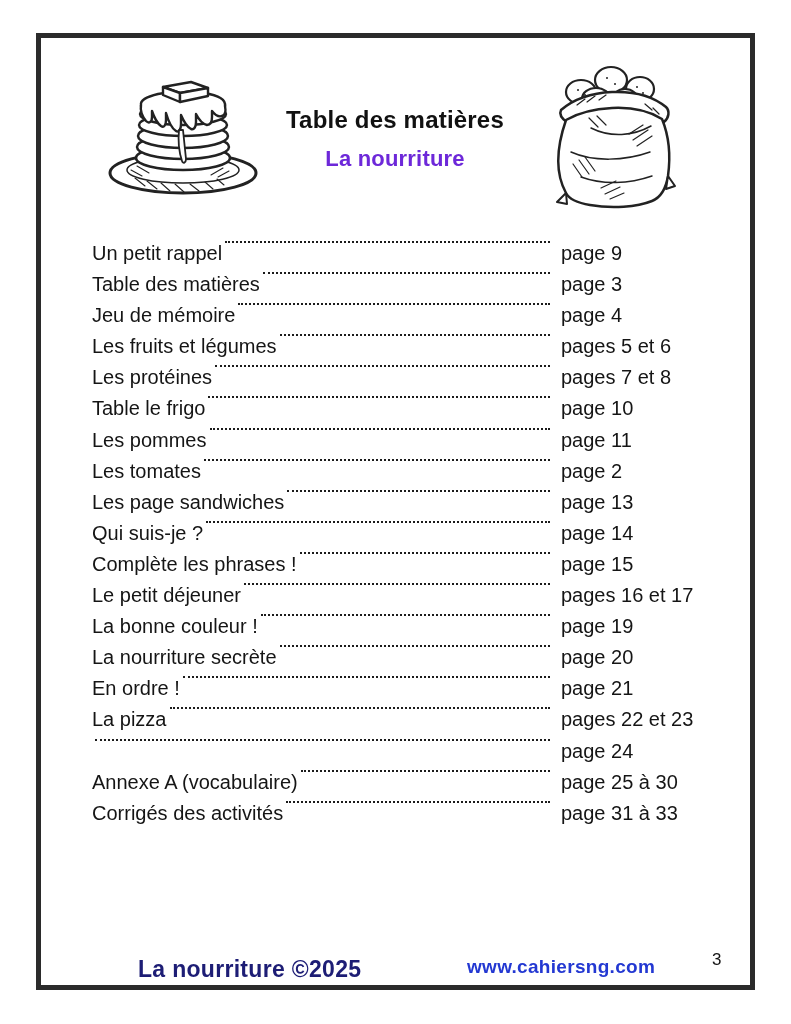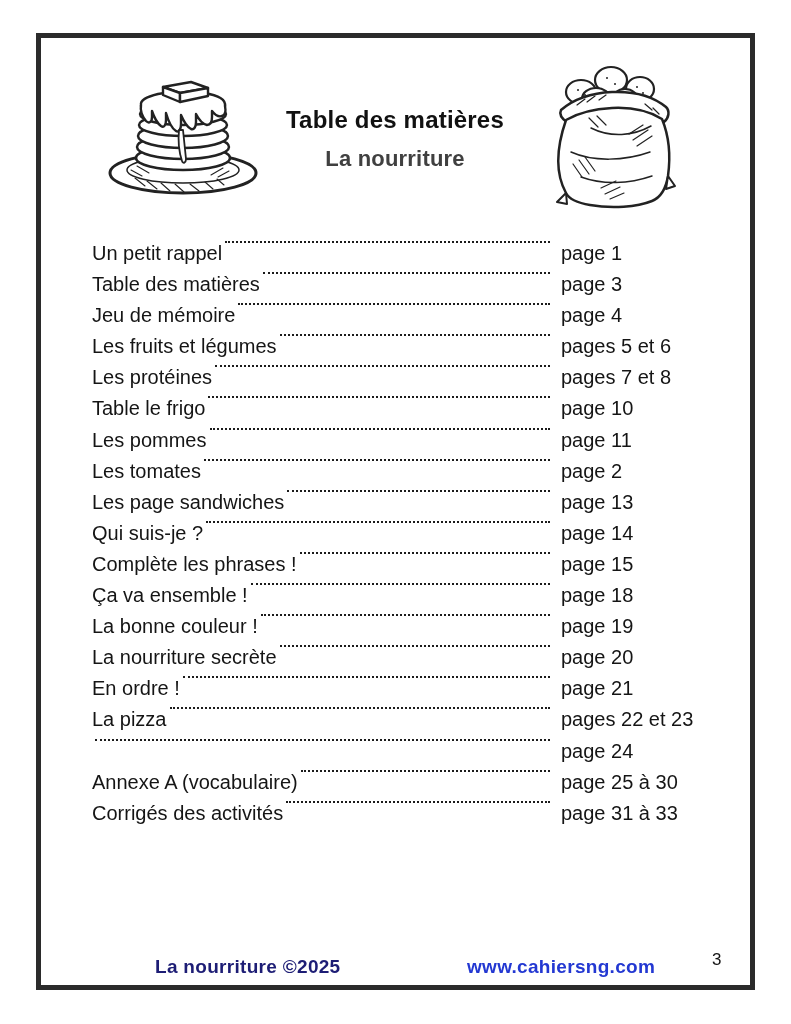--- a/index.html
+++ b/index.html
@@ -35,21 +35,21 @@
     position: absolute;
     left: 245px; top: 106px; width: 300px;
     text-align: center;
   }
   .title-line1 {
     font-size: 24px; font-weight: 700; color: #111;
     letter-spacing: 0.2px;
   }
   .title-line2 {
     margin-top: 12px;
-    font-size: 22px; font-weight: 700; color: #404040;
+    font-size: 22px; font-weight: 700; color: #6d28d9;
     letter-spacing: 0.2px;
   }
   .toc {
     position: absolute;
     left: 92px; top: 241px;
     width: 610px;
   }
   .toc-row {
     display: flex;
     align-items: flex-start;
@@ -65,22 +65,22 @@
     margin: 0 2px 0 3px;
     min-width: 20px;
   }
   .toc-page {
     flex: 0 0 150px;
     padding-left: 9px;
     color: #151515;
   }
   .footer-copyright {
     position: absolute;
-    left: 155px; top: 956px;
-    font-size: 19px; font-weight: 700;
+    left: 138px; top: 956px;
+    font-size: 23px; font-weight: 700;
     color: var(--navy);
     letter-spacing: 0.3px;
     text-align: right;
   }
   .footer-website {
     position: absolute;
     left: 467px; top: 956px;
     font-size: 19px; font-weight: 700;
     color: var(--link);
     letter-spacing: 0.3px;
@@ -175,21 +175,21 @@
     <path class="ln" stroke-width="1.2" d="M96,78 l14,-9 M100,84 l15,-10 M104,90 l15,-10"></path>
     <path class="ln" stroke-width="1.2" d="M40,108 l9,13 M46,104 l10,14 M52,101 l10,14"></path>
     <path class="ln" stroke-width="1.2" d="M68,132 l15,-7 M72,138 l15,-7 M77,143 l14,-6"></path>
     <path class="ln" stroke-width="1.2" d="M56,62 l9,9 M64,60 l9,9"></path>
   </svg>
 
   <div class="toc">
     <div class="toc-row">
       <span class="toc-label">Un petit rappel</span>
       <span class="leader"></span>
-      <span class="toc-page">page 1</span>
+      <span class="toc-page">page 9</span>
     </div>
 
     <div class="toc-row">
       <span class="toc-label">Table des matières</span>
       <span class="leader"></span>
       <span class="toc-page">page 3</span>
     </div>
 
     <div class="toc-row">
       <span class="toc-label">Jeu de mémoire</span>
@@ -239,26 +239,26 @@
       <span class="leader"></span>
       <span class="toc-page">page 14</span>
     </div>
 
     <div class="toc-row">
       <span class="toc-label">Complète les phrases !</span>
       <span class="leader"></span>
       <span class="toc-page">page 15</span>
     </div>
 
-
-    <div class="toc-row">
-      <span class="toc-label">Ça va ensemble !</span>
-      <span class="leader"></span>
-      <span class="toc-page">page 18</span>
-    </div>
+    <div class="toc-row">
+      <span class="toc-label">Le petit déjeuner</span>
+      <span class="leader"></span>
+      <span class="toc-page">pages 16 et 17</span>
+    </div>
+
 
     <div class="toc-row">
       <span class="toc-label">La bonne couleur !</span>
       <span class="leader"></span>
       <span class="toc-page">page 19</span>
     </div>
 
     <div class="toc-row">
       <span class="toc-label">La nourriture secrète</span>
       <span class="leader"></span>

